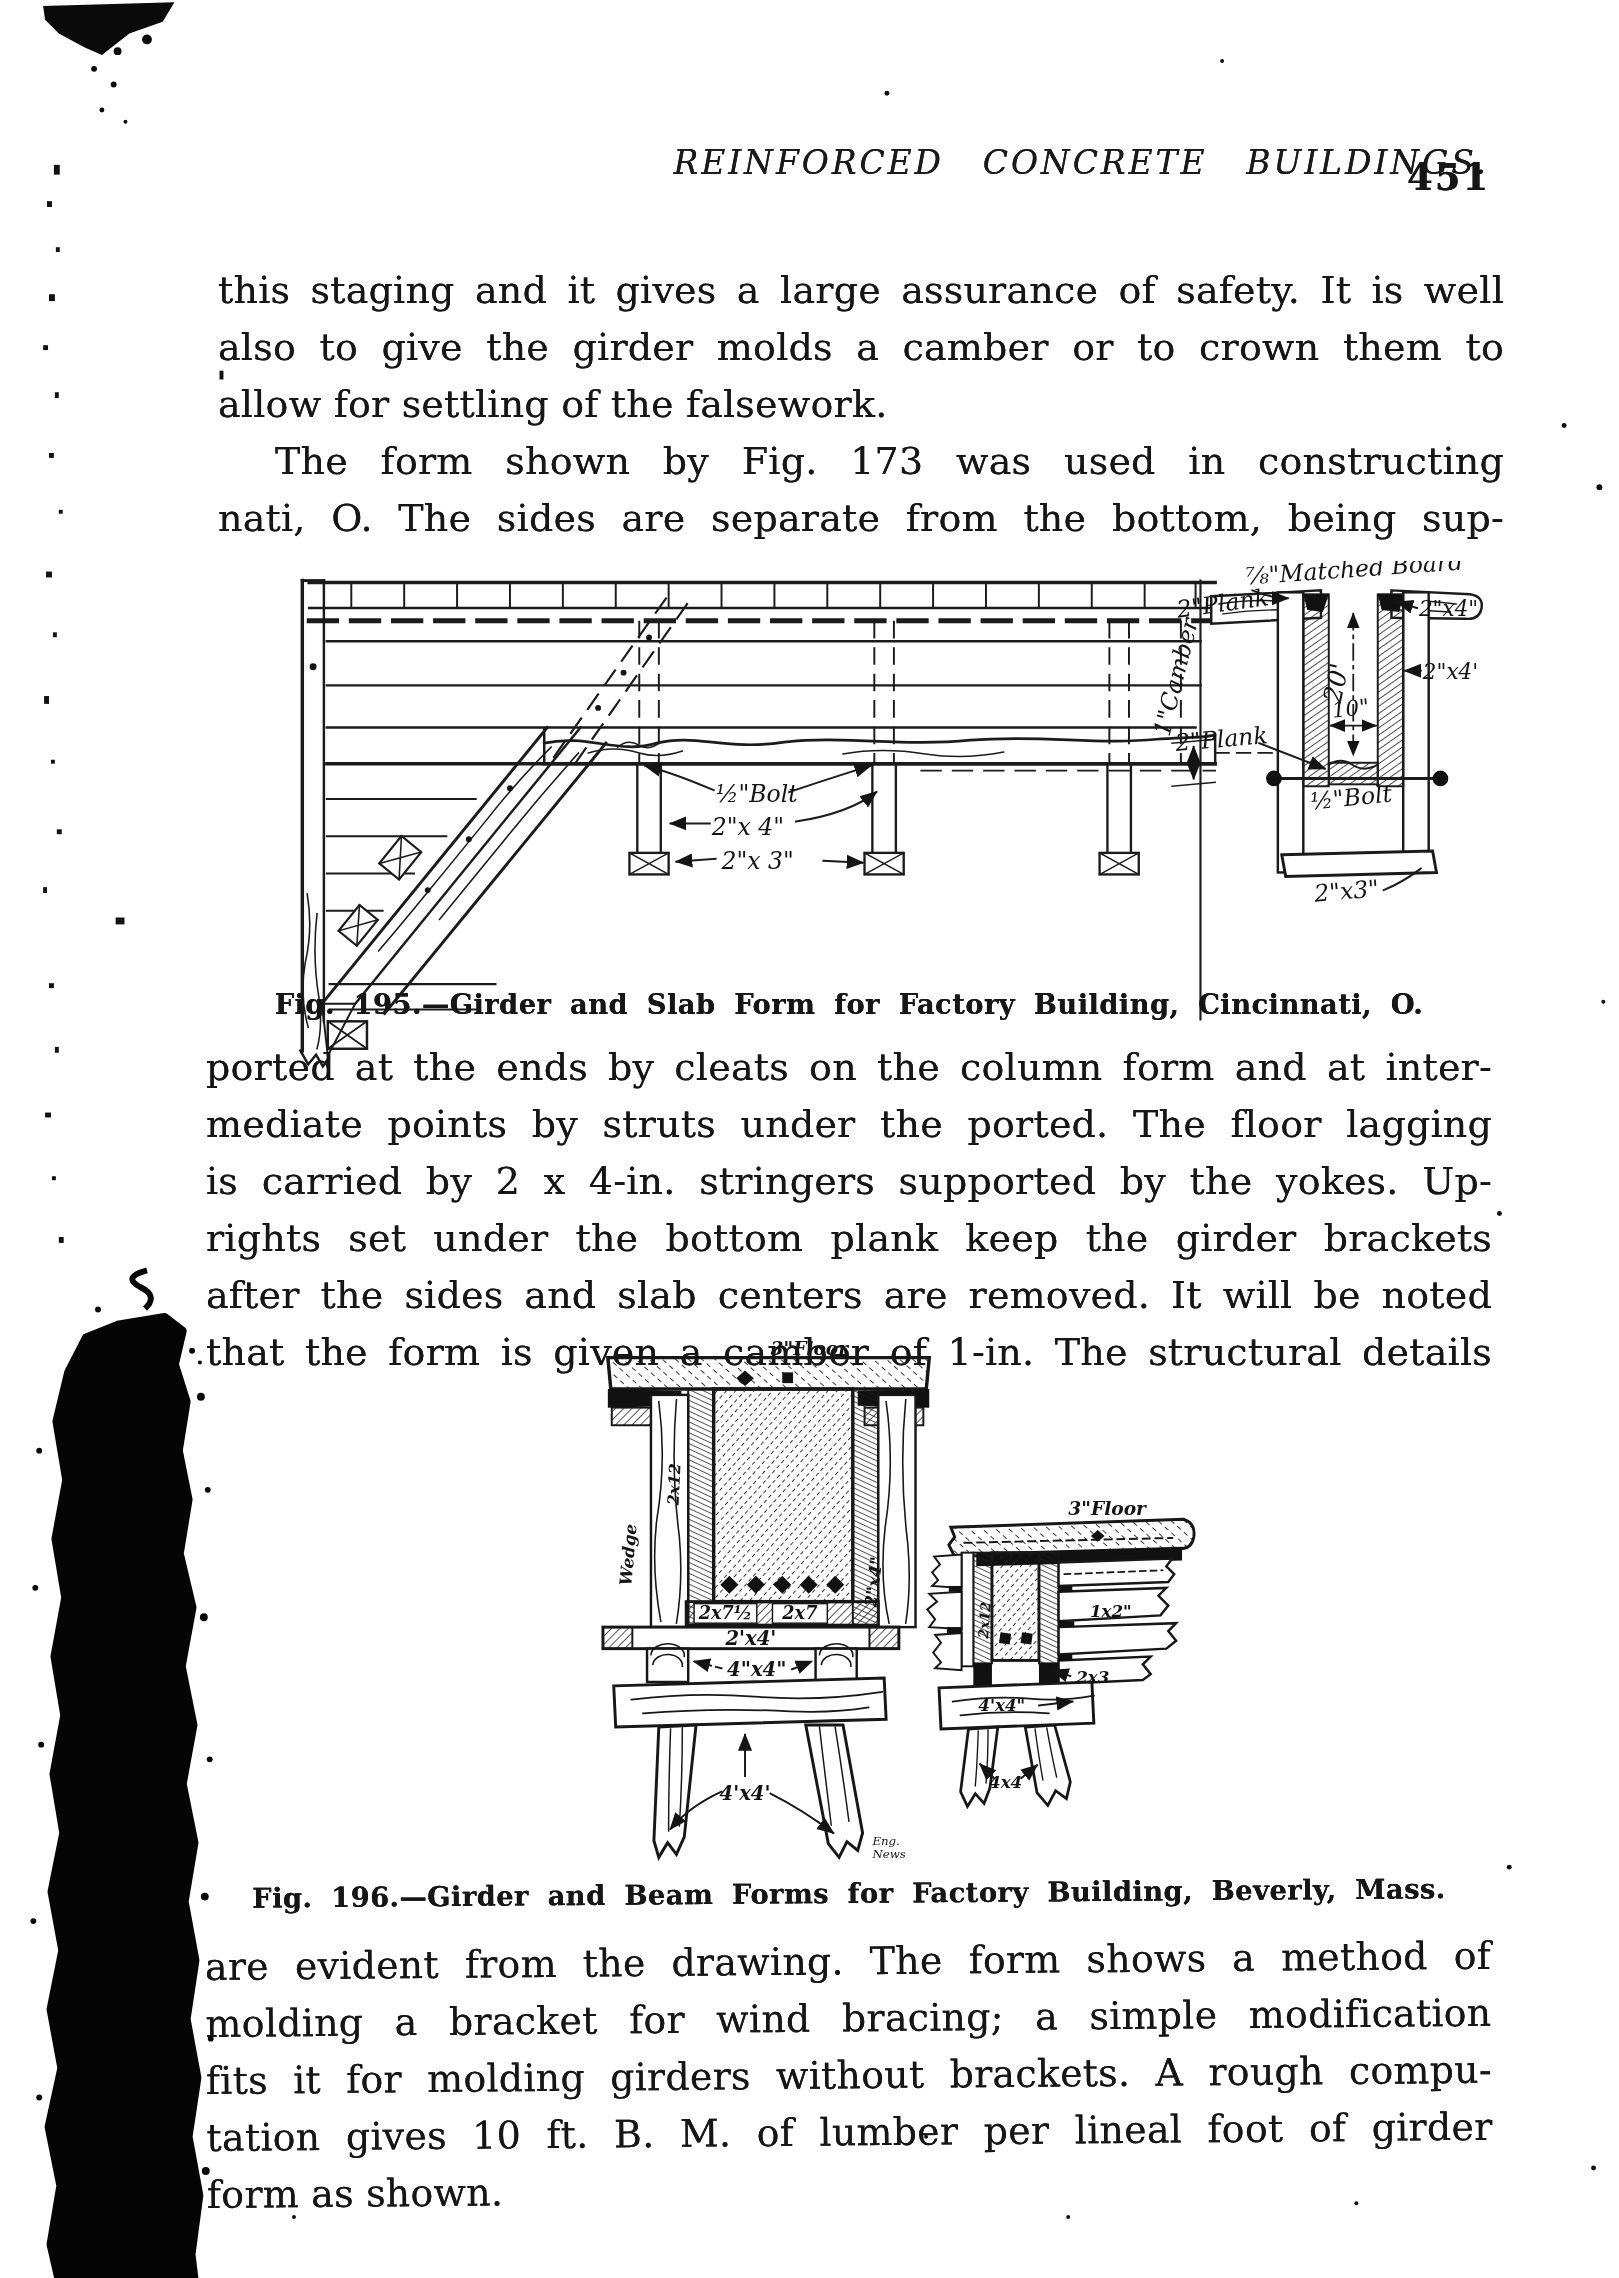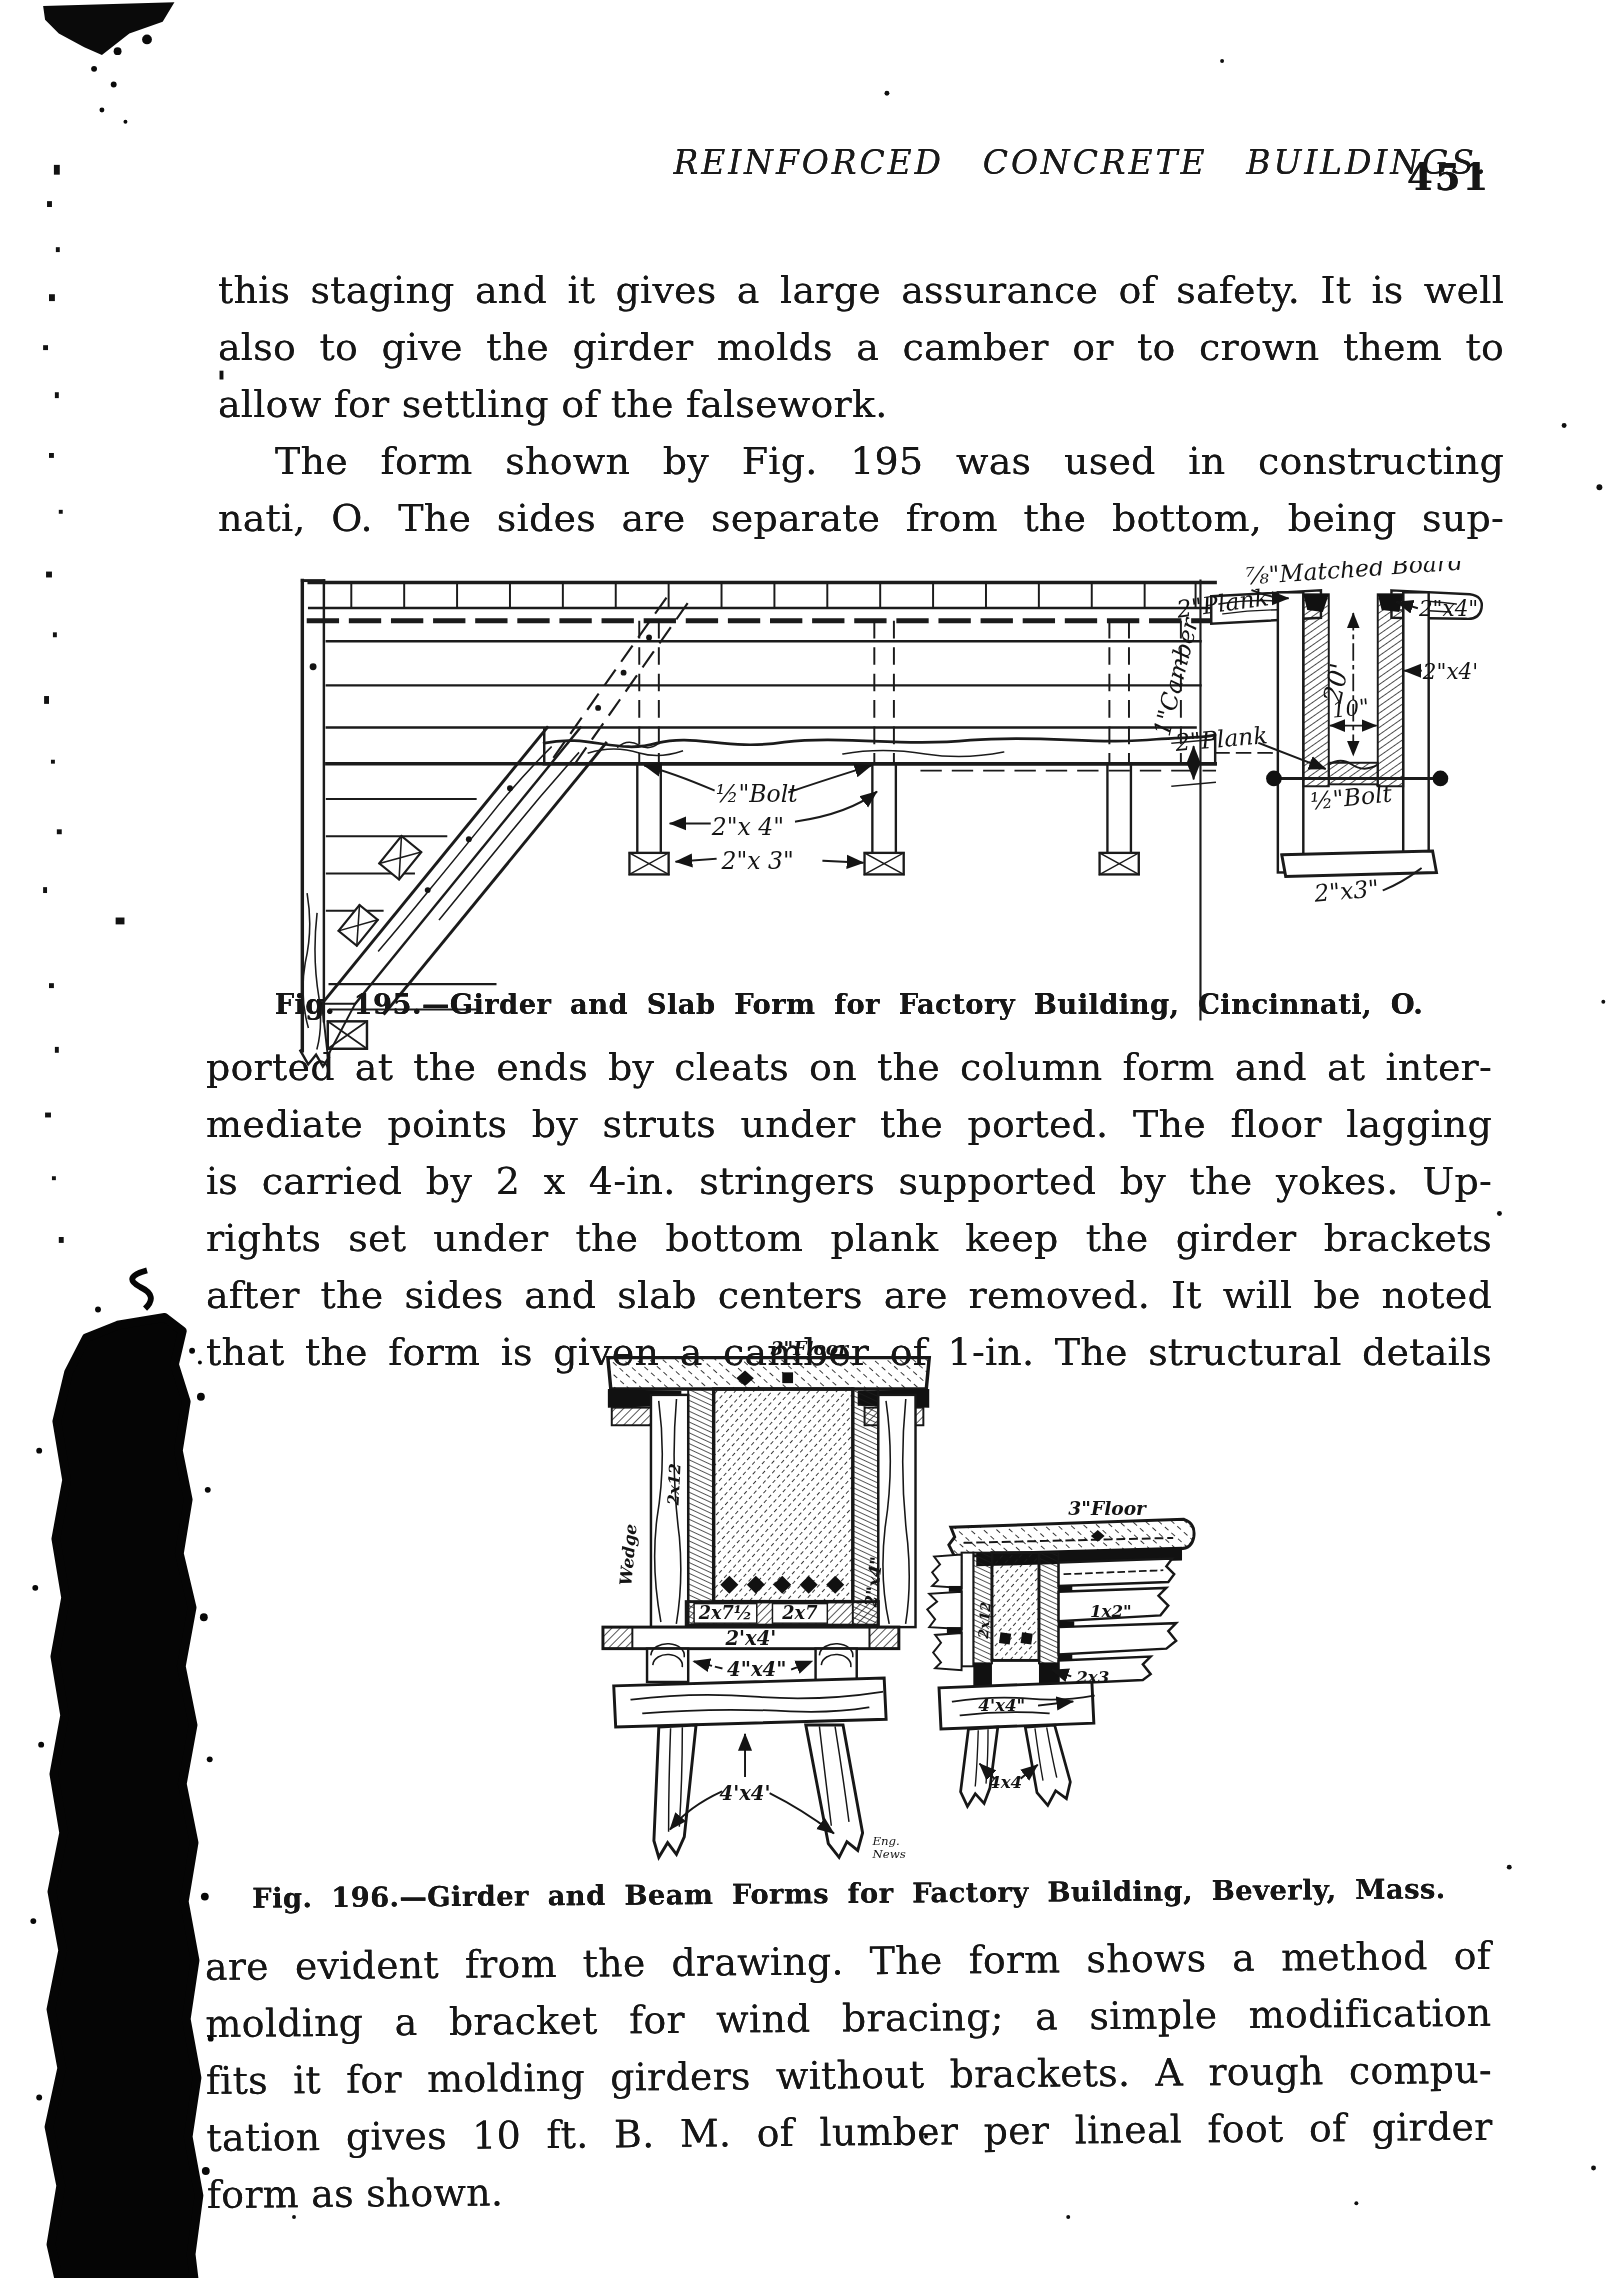--- a/index.html
+++ b/index.html
@@ -30,21 +30,21 @@
 
 <div class="page">
 
   <div class="header-title">REINFORCED CONCRETE BUILDINGS.</div>
   <div class="pageno">451</div>
 
   <div class="para" style="top:262px;margin-left:12px;">
     <span class="line">this staging and it gives a large assurance of safety.  It is well</span>
     <span class="line">also to give the girder molds a camber or to crown them to</span>
     <span class="line last">allow for settling of the falsework.</span>
-    <span class="line indent">The form shown by Fig. 195 was used in constructing</span>
+    <span class="line indent">The form shown by Fig. 173 was used in constructing</span>
     <span class="line">nati, O.  The sides are separate from the bottom, being sup-</span>
   </div>
 
   <svg class="figsvg" style="left:294px;top:561px;" width="1191" height="524" viewBox="0 0 1215 535">
     <defs>
       <marker id="m195" viewBox="0 0 10 8" refX="9" refY="4" markerWidth="9" markerHeight="8" orient="auto-start-reverse">
           <path d="M0,0 L10,4 L0,8 z" fill="#141414"></path>
         </marker>
       <pattern id="p195h" width="6" height="6" patternUnits="userSpaceOnUse" patternTransform="rotate(55)">
         <line x1="0" y1="0" x2="0" y2="6" stroke="#1c1c1c" stroke-width="1.6"></line>

